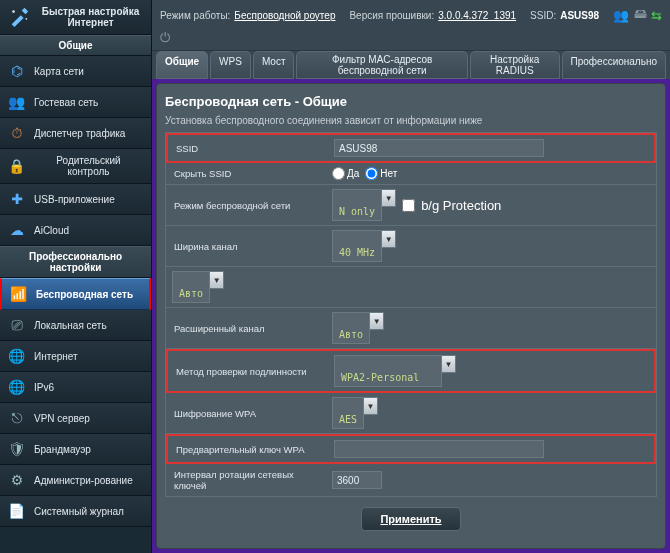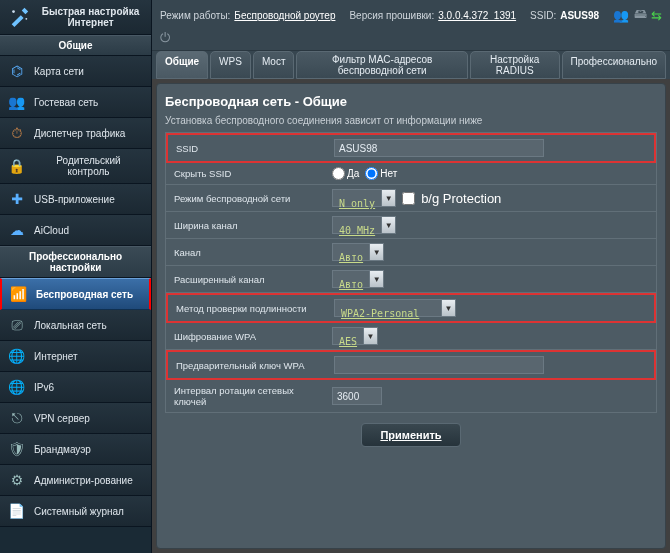--- a/index.html
+++ b/index.html
@@ -6,42 +6,42 @@
   body { background:#0a1520; font-family:Arial,sans-serif; font-size:11px; color:#cfd6dc; width:670px; height:553px; overflow:hidden; }
   .app { display:flex; width:670px; height:553px; background:#1a2a35; }
   .sidebar { width:152px; background:#1a2a35; border-right:1px solid #0a1520; display:flex; flex-direction:column; }
   .quick { display:flex; align-items:center; gap:6px; padding:6px 8px; background:linear-gradient(#2b3f4d,#1f2f3a); color:#fff; font-size:10px; }
   .quick .icon { width:22px; height:22px; display:flex; align-items:center; justify-content:center; }
   .quick .txt { line-height:1.1; font-weight:bold; }
   .section-h { background:linear-gradient(#3a4a55,#2b3b46); text-align:center; padding:4px; color:#fff; font-size:10px; font-weight:bold; border-top:1px solid #495965; border-bottom:1px solid #0a1520; }
   .nav-item { display:flex; align-items:center; gap:8px; padding:6px 8px; background:linear-gradient(#25343f,#1b2832); border-bottom:1px solid #0a1520; cursor:pointer; color:#dfe6ec; font-size:10px;text-align:center; }
   .nav-item .nicon { width:18px; height:18px; display:flex; align-items:center; justify-content:center; font-size:14px; }
   .nav-item.active { background:linear-gradient(#3b6fa8,#1f4a7a); border-top:1px solid #6aa0d8; border-bottom:1px solid #103050; border-left:2px solid #f00; border-right:2px solid #f00; color:#fff; font-weight:bold; }
-  .main { flex:1; display:flex; flex-direction:column; background:#404040; }
+  .main { flex:1; display:flex; flex-direction:column; background:#4c1d95; }
   .topbar { display:flex; align-items:center; gap:4px; padding:4px 8px; background:#374650; font-size:10px; color:#cfd6dc; flex-wrap:wrap; border-bottom:1px solid #2a3740; }
   .topbar a { color:#fff; text-decoration:underline; cursor:pointer; }
   .topbar .spacer { flex:1; }
   .topbar .ticon { color:#4bd54b; font-size:13px; }
   .topbar .ticon.dim { color:#8896a0; }
   .tabs { display:flex; gap:2px; padding:0 4px; background:#374650; }
   .tab { background:linear-gradient(#4a5963,#3a4953); border:1px solid #5a6973; border-radius:5px 5px 0 0; padding:4px 8px; color:#e6edf3; cursor:pointer; font-size:10px; text-align:center; }
   .tab.wide { padding:2px 8px; line-height:1.1; }
   .tab.active { background:linear-gradient(#5b6a74,#4a5963); color:#fff; font-weight:bold; }
   .panel { flex:1; margin:4px; background:#4d5b64; border:1px solid #374249; border-radius:4px; padding:6px 8px; overflow:auto; }
   .panel h2 { color:#fff; font-size:13px; font-weight:bold; margin:4px 0 6px; }
   .subtxt { color:#c9d0d6; font-size:10px; margin-bottom:6px; }
   .form { border:1px solid #616f78; }
   .row { display:flex; align-items:center; border-bottom:1px solid #616f78; background:#4d5b64; }
   .row:last-child { border-bottom:none; }
   .cell-l { width:160px; padding:5px 8px; color:#dfe6ec; font-size:9.5px; }
   .cell-r { flex:1; padding:4px 6px; display:flex; align-items:center; gap:6px; }
   .hl { border:2px solid #d33; }
   input[type=text] { background:#59666f; border:1px solid #6b7983; color:#e6edf3; padding:2px 4px; font-size:10px; height:18px; }
   .sel { display:flex; }
-  .sel .sv { background:#59666f; border:1px solid #6b7983; color:#c8da8a; padding:7px 6px; font-family:monospace; font-size:10px; height:18px; line-height:14px; min-width:30px;text-decoration:underline; }
+  .sel .sv { background:#59666f; border:1px solid #6b7983; color:#c8da8a; padding:15px 6px; font-family:monospace; font-size:10px; height:18px; line-height:14px; min-width:30px; }
   .sel .ar { width:14px; height:18px; background:linear-gradient(#e8edf1,#b9c2c9); border:1px solid #6b7983; border-left:none; display:flex; align-items:center; justify-content:center; font-size:8px; color:#333; }
   .radio-lbl { color:#fff; font-size:10px; display:flex; align-items:center; gap:2px; }
   input[type=radio]{ margin:0; }
   input[type=checkbox]{ margin:0; }
   .cb-lbl { color:#fff; font-size:13px; }
   .apply { display:flex; justify-content:center; padding:10px 0 4px; }
   .btn { background:linear-gradient(#39474f,#26333b); border:1px solid #5a6973; border-radius:4px; padding:5px 18px; color:#fff; font-size:11px; font-weight:bold; cursor:pointer;text-decoration:underline; }
 </style>
 </head>
 <body>
@@ -182,21 +182,20 @@
         <div class="row">
           <div class="cell-l">Ширина канал</div>
           <div class="cell-r">
               <div class="sel">
                 <div class="sv">40 MHz</div>
                 <div class="ar">▼</div>
               </div>
             </div>
         </div>
         <div class="row">
-          <div class="cell-l">Канал</div>
           <div class="cell-r">
               <div class="sel">
                 <div class="sv">Авто</div>
                 <div class="ar">▼</div>
               </div>
             </div>
         </div>
         <div class="row">
           <div class="cell-l">Расширенный канал</div>
           <div class="cell-r">

